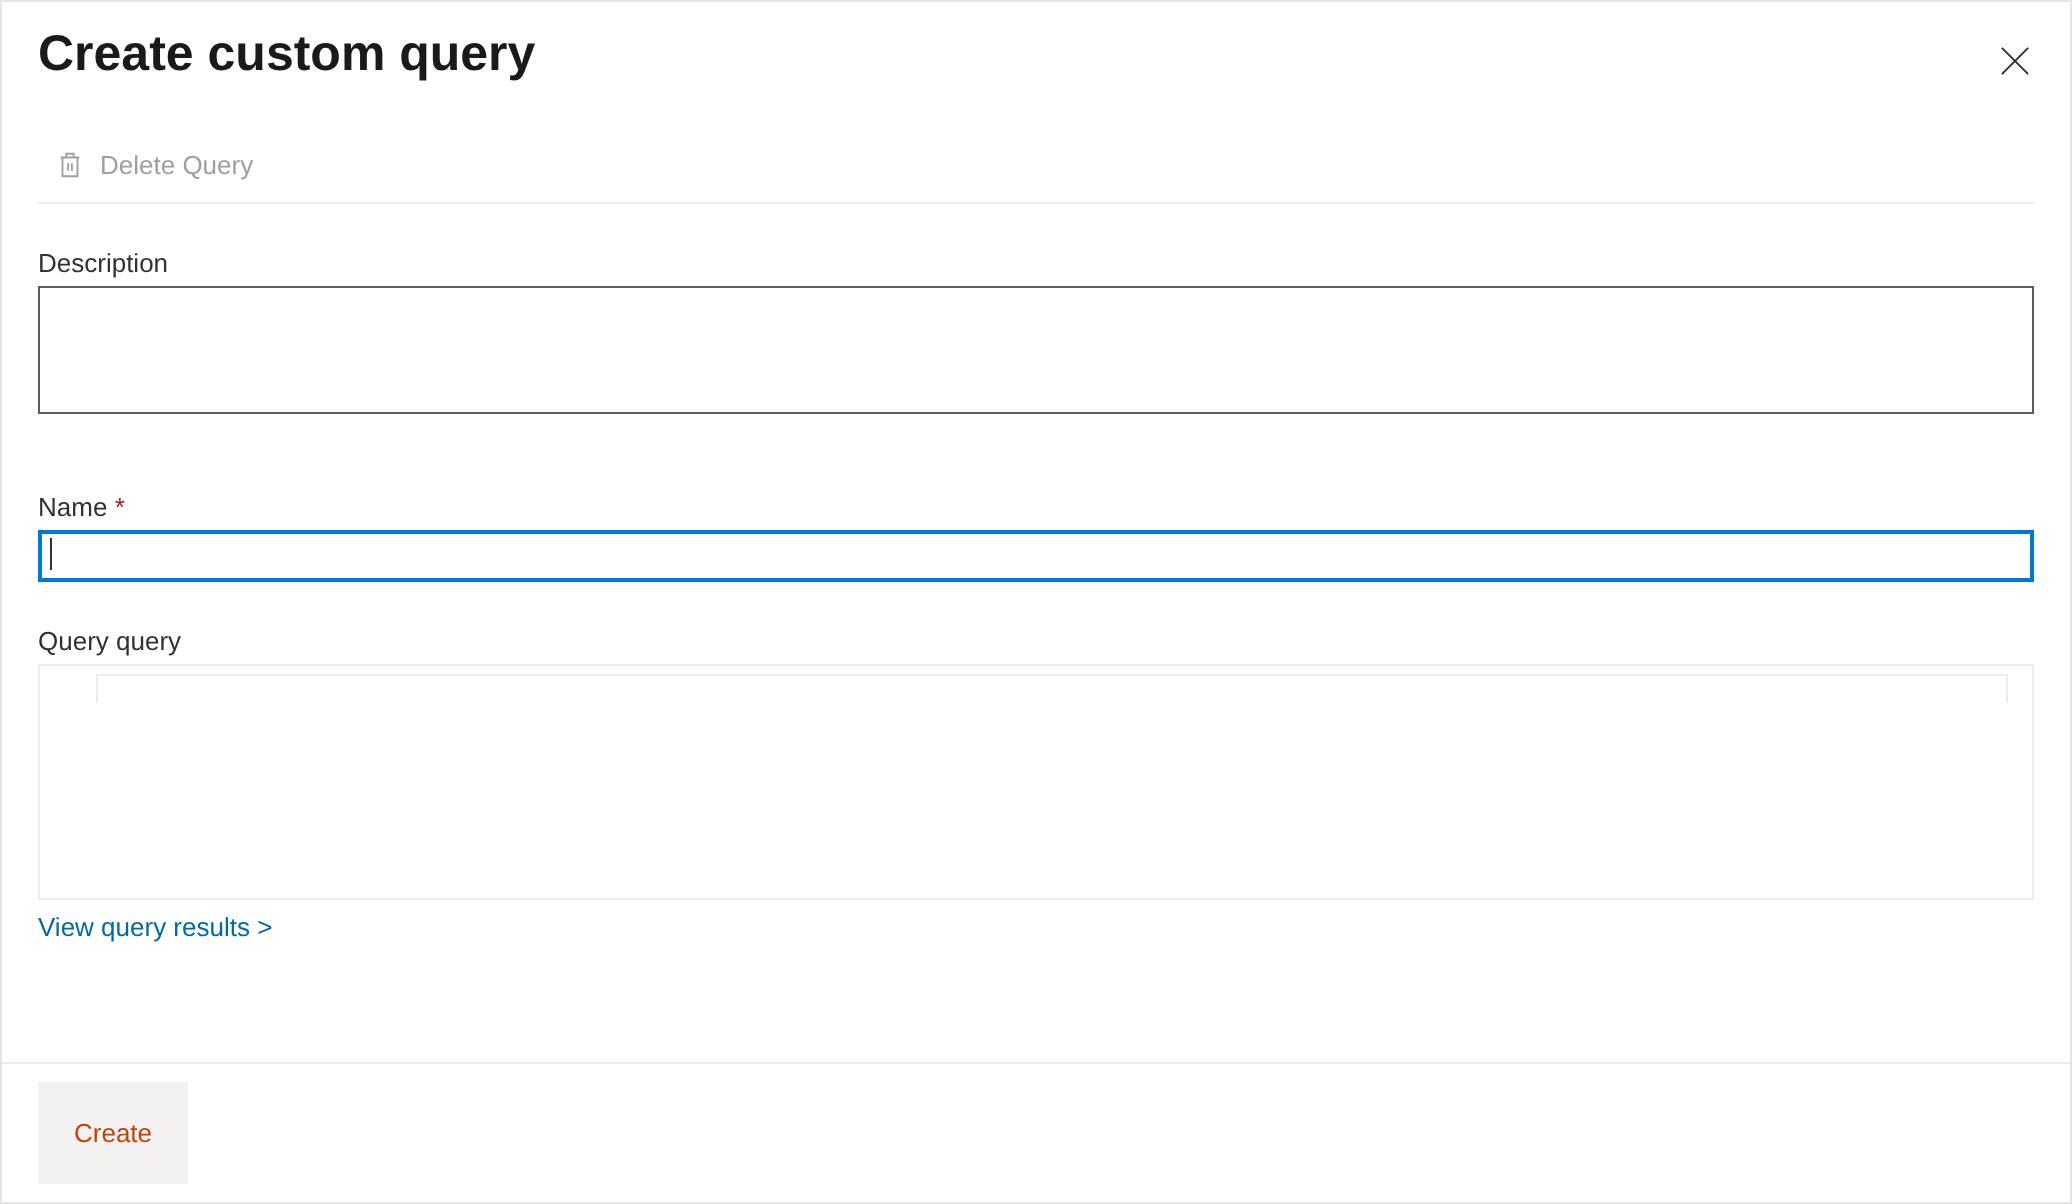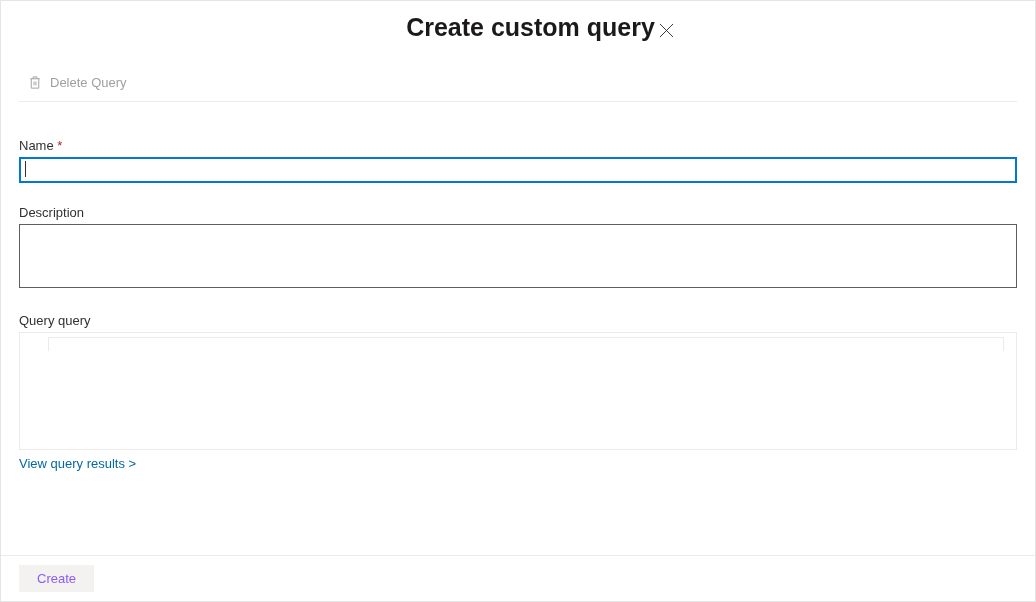--- a/index.html
+++ b/index.html
@@ -18,23 +18,22 @@
       position: relative;
     }
     .panel {
       padding: 16px 18px 0 18px;
       height: 100%;
       display: flex;
       flex-direction: column;
     }
     .header-row {
       display: flex;
-      justify-content: center;
+      justify-content: space-between;
       align-items: flex-start;
-      margin-left: 46px;
     }
     .title {
       font-size: 25px;
       font-weight: 600;
       color: #1b1a19;
       margin-top: -4px;
     }
     .close-btn {
       cursor: pointer;
       padding: 4px;
@@ -128,23 +127,23 @@
     .footer {
       position: absolute;
       left: 0;
       right: 0;
       bottom: 0;
       border-top: 1px solid #edebe9;
       padding: 9px 18px;
     }
     .create-btn {
       background: #f3f2f1;
-      color: #8b5cf6;
+      color: #c2410c;
       border: none;
-      padding: 6px 18px;
+      padding: 18px 18px;
       font-size: 13px;
       font-family: inherit;
       cursor: not-allowed;
     }
     .caret {
       font-size: 0;
       position: absolute;
       width: 1px;
       height: 16px;
       background: #323130;
@@ -171,37 +170,37 @@
 
   <div class="toolbar">
     <div class="delete-query">
       <svg viewBox="0 0 14 16">
         <path d="M2 4h10M5 4V2h4v2M3 4v10h8V4M6 7v4M8 7v4"></path>
       </svg>
       <span>Delete Query</span>
     </div>
   </div>
 
+  <div class="form-group tight">
+    <label class="label">Description</label>
+    <textarea class="textarea" style=""></textarea>
+  </div>
+
   <div class="form-group">
     <label class="label">
       <span>Name</span>
       <span class="required">*</span>
     </label>
     <div class="input-wrap">
       <input type="text" class="text-input" value="" style="">
       <div class="caret"></div>
     </div>
   </div>
 
   <div class="form-group tight">
-    <label class="label">Description</label>
-    <textarea class="textarea" style=""></textarea>
-  </div>
-
-  <div class="form-group tight">
     <label class="label">Query query</label>
     <div class="query-box">
       <div class="query-inner"></div>
     </div>
     <a class="link">View query results &gt;</a>
   </div>
 
 </div>
 
 <div class="footer">

